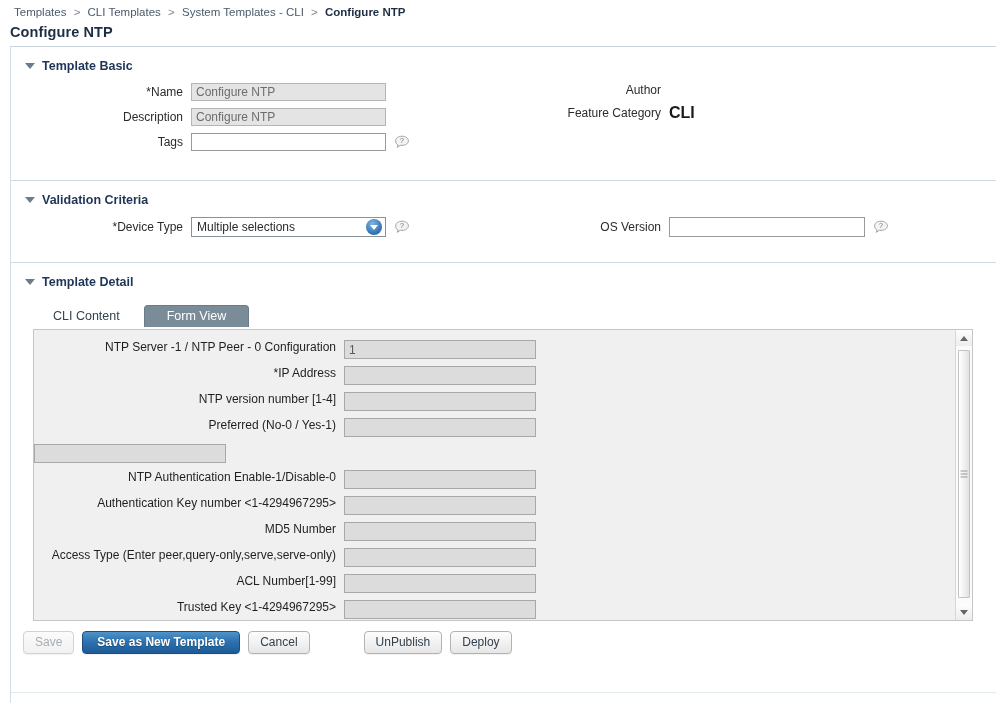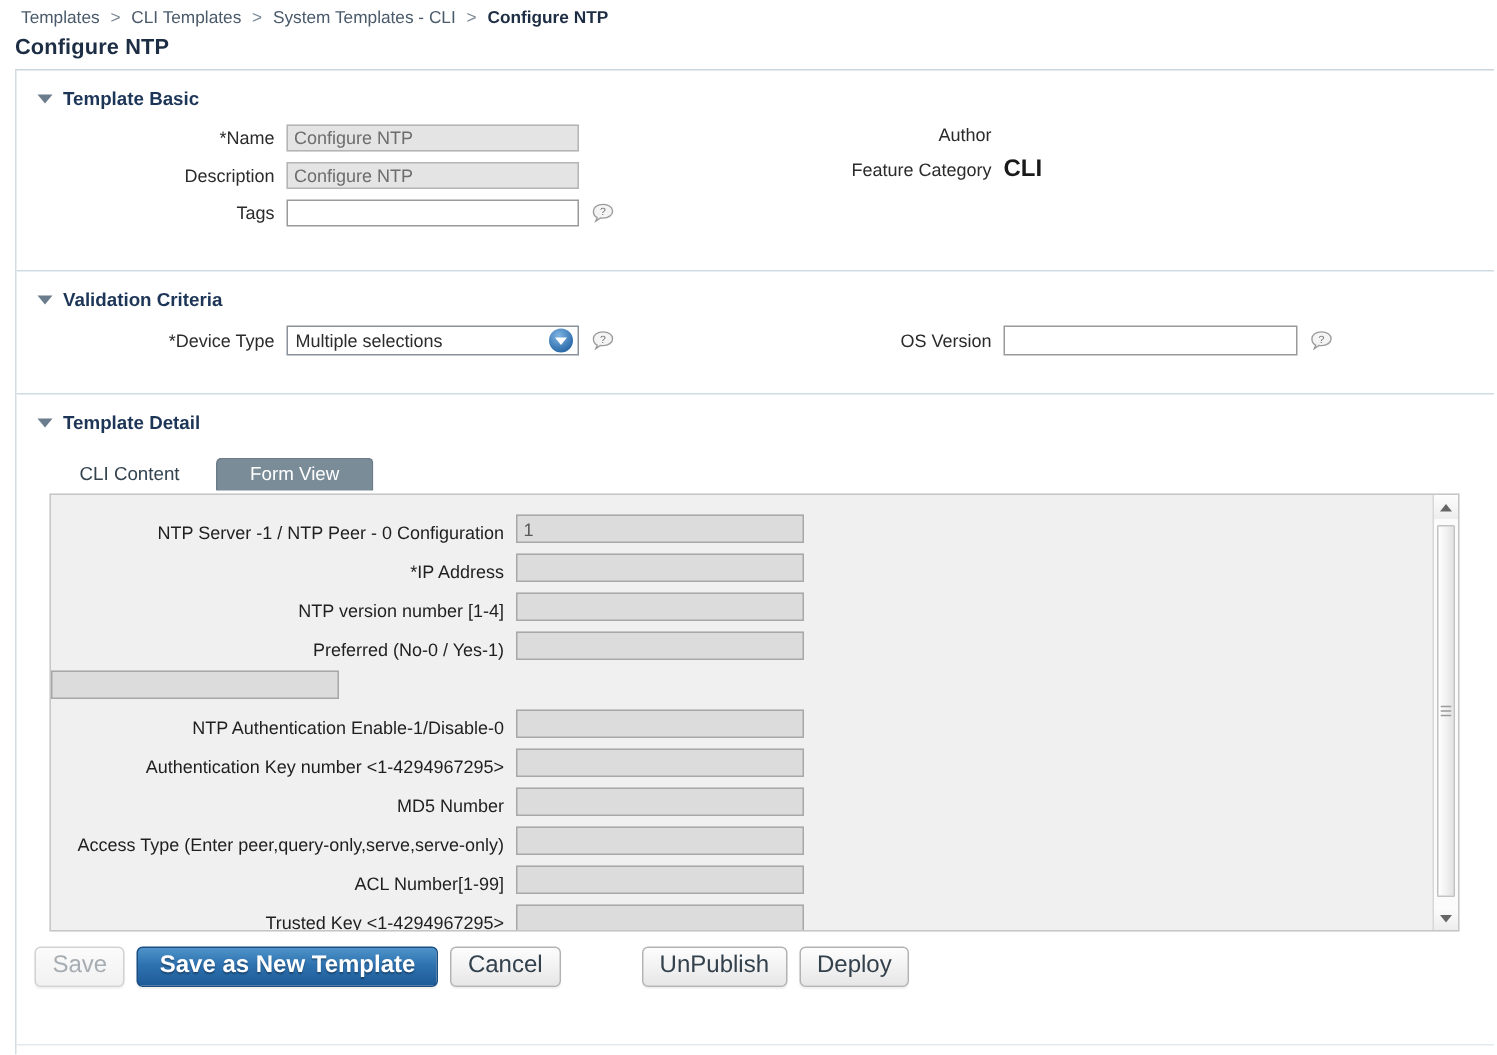--- a/index.html
+++ b/index.html
@@ -201,21 +201,21 @@
     background: #f0f0f0;
     border: 1px solid #c6c6c6;
     box-sizing: border-box;
     overflow: hidden;
   }
   .formbox-inner {
     padding: 10px 0 0 0;
   }
   .ntp-row {
     display: flex;
-    align-items: flex-end;
+    align-items: flex-start;
     height: 22px;
     margin-bottom: 4px;
   }
   .ntp-label {
     width: 310px;
     text-align: right;
     padding-right: 8px;
     font-size: 12px;
     color: #1f1f1f;
     white-space: nowrap;
@@ -299,21 +299,21 @@
 
   
   .btnbar {
     display: flex;
     align-items: center;
     padding: 10px 0 0 12px;
     gap: 8px;
   }
   .btn {
     font-family: "Liberation Sans", sans-serif;
-    font-size: 16px;
+    font-size: 12px;
     color: #33414d;
     background: linear-gradient(to bottom,#fdfdfd 0%,#f2f2f2 50%,#e6e6e6 100%);
     border: 1px solid #b3b3b3;
     border-radius: 4px;
     padding: 3px 11px 4px;
     cursor: pointer;
     white-space: nowrap;
     box-shadow: 0 1px 1px rgba(0,0,0,.06);
   }
   .btn.disabled {

